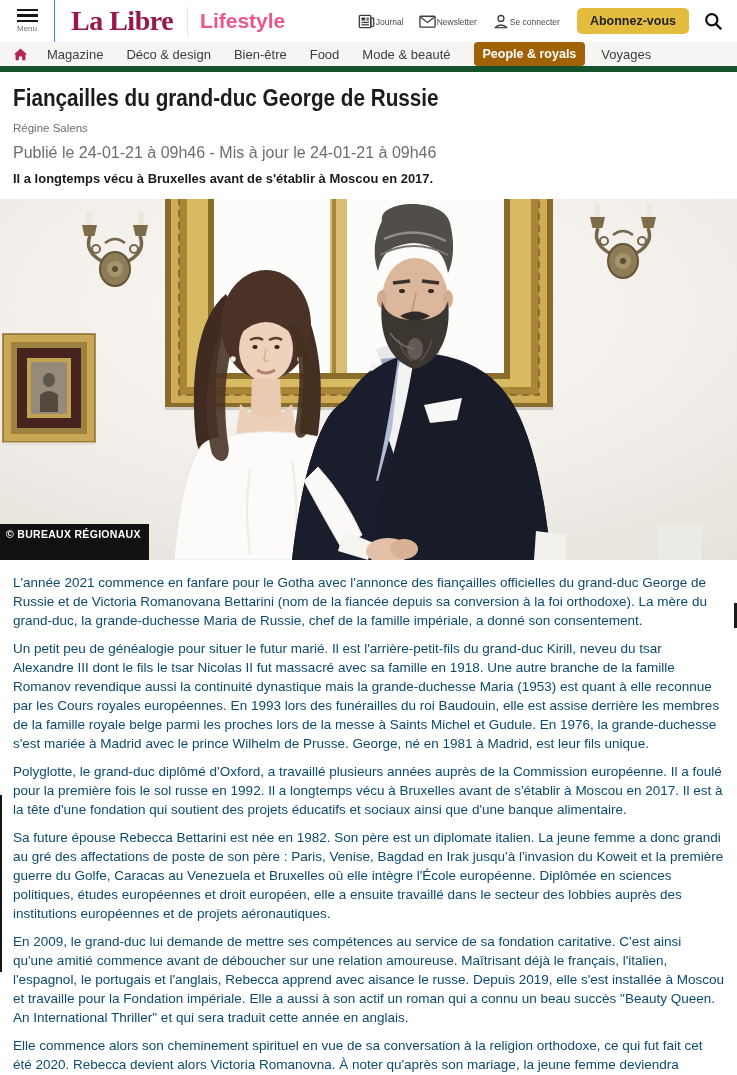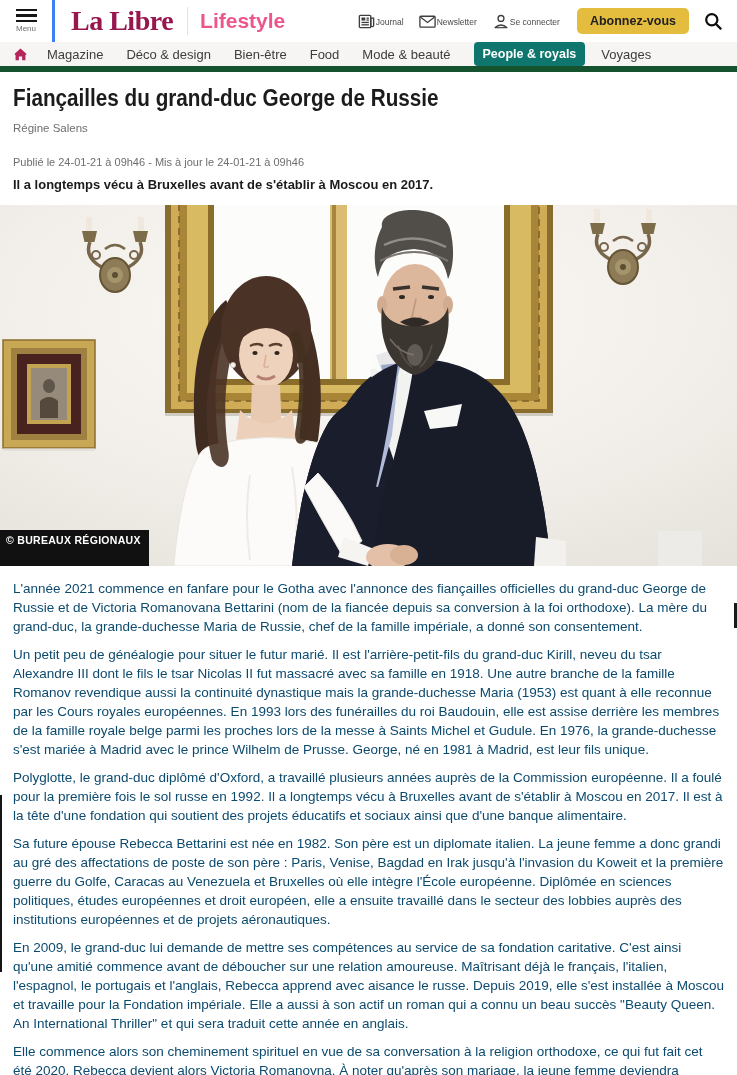--- a/index.html
+++ b/index.html
@@ -2,46 +2,46 @@
 <html lang="fr"><head>
 <meta charset="utf-8">
 <style>
   * { box-sizing: border-box; margin: 0; padding: 0; }
   html,body { background:#ffffff; }
   body { font-family: "Liberation Sans", sans-serif; }
   .page { position:relative; width:737px; height:1075px; margin:0 auto; background:#fff; overflow:hidden; }
 
   
   .hdr { display:flex; align-items:center; height:42px; background:#fff; }
-  .menu-block { width:55px; height:42px; display:flex; flex-direction:column; align-items:center; justify-content:center; border-right:3px solid #3b82f6; cursor:pointer; }
+  .menu-block { width:55px; height:42px; display:flex; flex-direction:column; align-items:center; justify-content:center; border-right:1px solid #3b82f6; cursor:pointer; }
   .hamburger { width:21px; }
   .hamburger span { display:block; height:2.6px; background:#161616; margin-bottom:2.8px; }
   .hamburger span:last-child { margin-bottom:0; }
   .menu-label { font-size:8px; color:#6f6f6f; margin-top:2px; }
   .brand { font-family:"Liberation Serif", serif; font-weight:bold; font-size:28px; color:#97164e; margin-left:16px; letter-spacing:-0.5px; cursor:pointer; }
   .brand-divider { width:1px; height:28px; background:#e2e2e2; margin:0 12px 0 14px; }
   .section-title { font-size:21px; font-weight:bold; color:#ed568c; cursor:pointer; }
   .hdr-right { margin-left:auto; display:flex; align-items:center; }
   .hdr-action { display:flex; flex-direction:row; align-items:center; margin:0 7px; cursor:pointer; }
   .hdr-action svg { display:block; }
   .hdr-action .lbl { font-size:8.5px; color:#4a4a4a; margin-top:2px; white-space:nowrap; }
   .subscribe { margin-left:10px; height:26px; padding:0 13px; background:#e5bd3e; border:none; border-radius:5px; font-family:inherit; font-size:12.5px; font-weight:bold; color:#212121; cursor:pointer; }
   .search-btn { margin:0 14px 0 14px; cursor:pointer; display:flex; align-items:center; }
 
   
   .nav { display:flex; align-items:center; height:30px; background:#f6f5f3; border-bottom:6px solid #14532d; padding:0 10px; font-size:13px; color:#3d3d3d; }
   .nav .home { margin:0 18px 0 2px; display:flex; align-items:center; cursor:pointer; }
   .nav a { color:#3d3d3d; text-decoration:none; margin-right:23px; cursor:pointer; white-space:nowrap; }
-  .nav a.active { background:#0f766e; color:#fff; font-weight:bold; font-size:12.5px; padding:5px 9px; border-radius:4px; margin-right:16px; }
+  .nav a.active { background:#a16207; color:#fff; font-weight:bold; font-size:12.5px; padding:5px 9px; border-radius:4px; margin-right:16px; }
 
   
   .article { padding:0 13px; }
   h1.title { margin-top:14px; font-size:23px; line-height:1.08; font-weight:bold; color:#1b1b1b; transform:scaleX(0.9); transform-origin:left center; white-space:nowrap; }
   .author { margin-top:11px; font-size:11.5px; color:#6e6e6e; }
-  .dateline { margin-top:22px; font-size:11px; color:#6e6e6e; }
+  .dateline { margin-top:10px; font-size:16px; color:#6e6e6e; }
   .chapo { margin-top:9px; font-size:13.5px; font-weight:bold; color:#1b1b1b; transform:scaleX(0.96); transform-origin:left center; }
 
   figure.hero { position:relative; margin:13px -13px 0; height:361px; overflow:hidden; }
   figure.hero svg { display:block; }
   .caption { position:absolute; left:0; bottom:0; height:36px; line-height:20px; background:#111111; color:#fff; font-size:10.5px; font-weight:bold; letter-spacing:0.3px; padding:0 8px 0 6px; }
 
   .body-text { margin-top:4px; }
   .body-text p { font-size:13.5px; line-height:19px; color:#0c4a6e; margin:9px 0; }
   .body-text p:first-child { margin-top:13px; }
 

